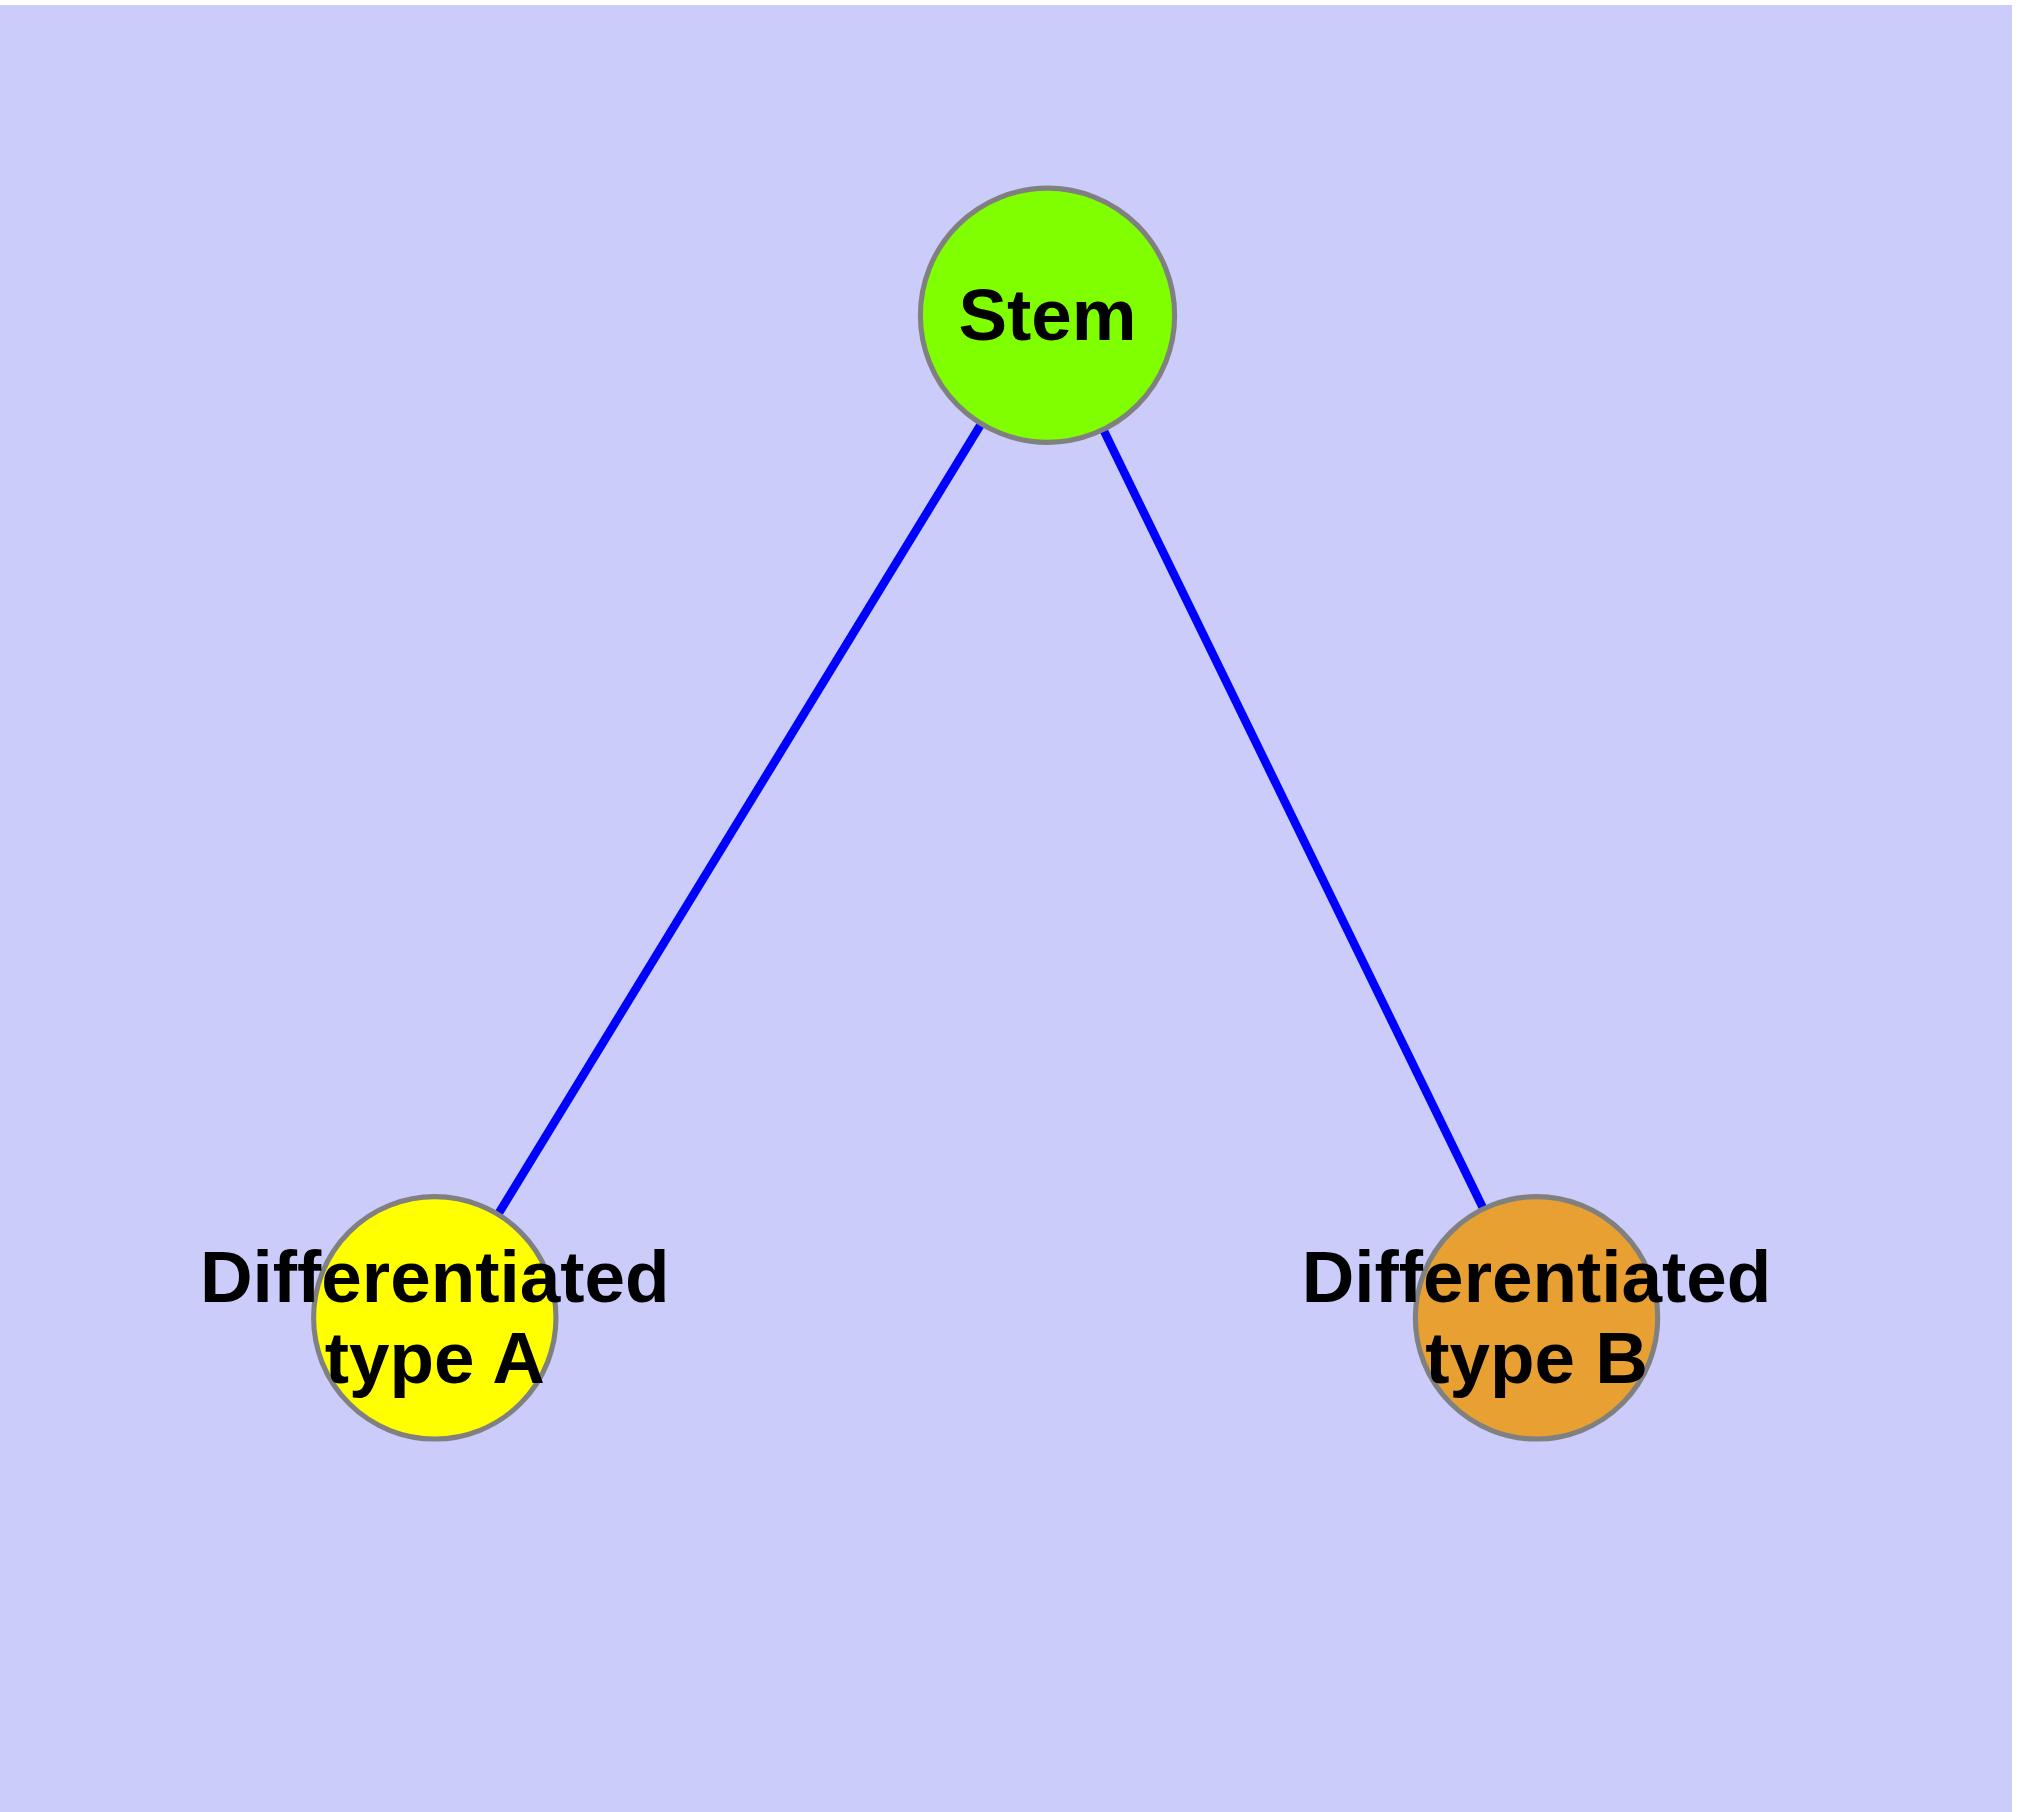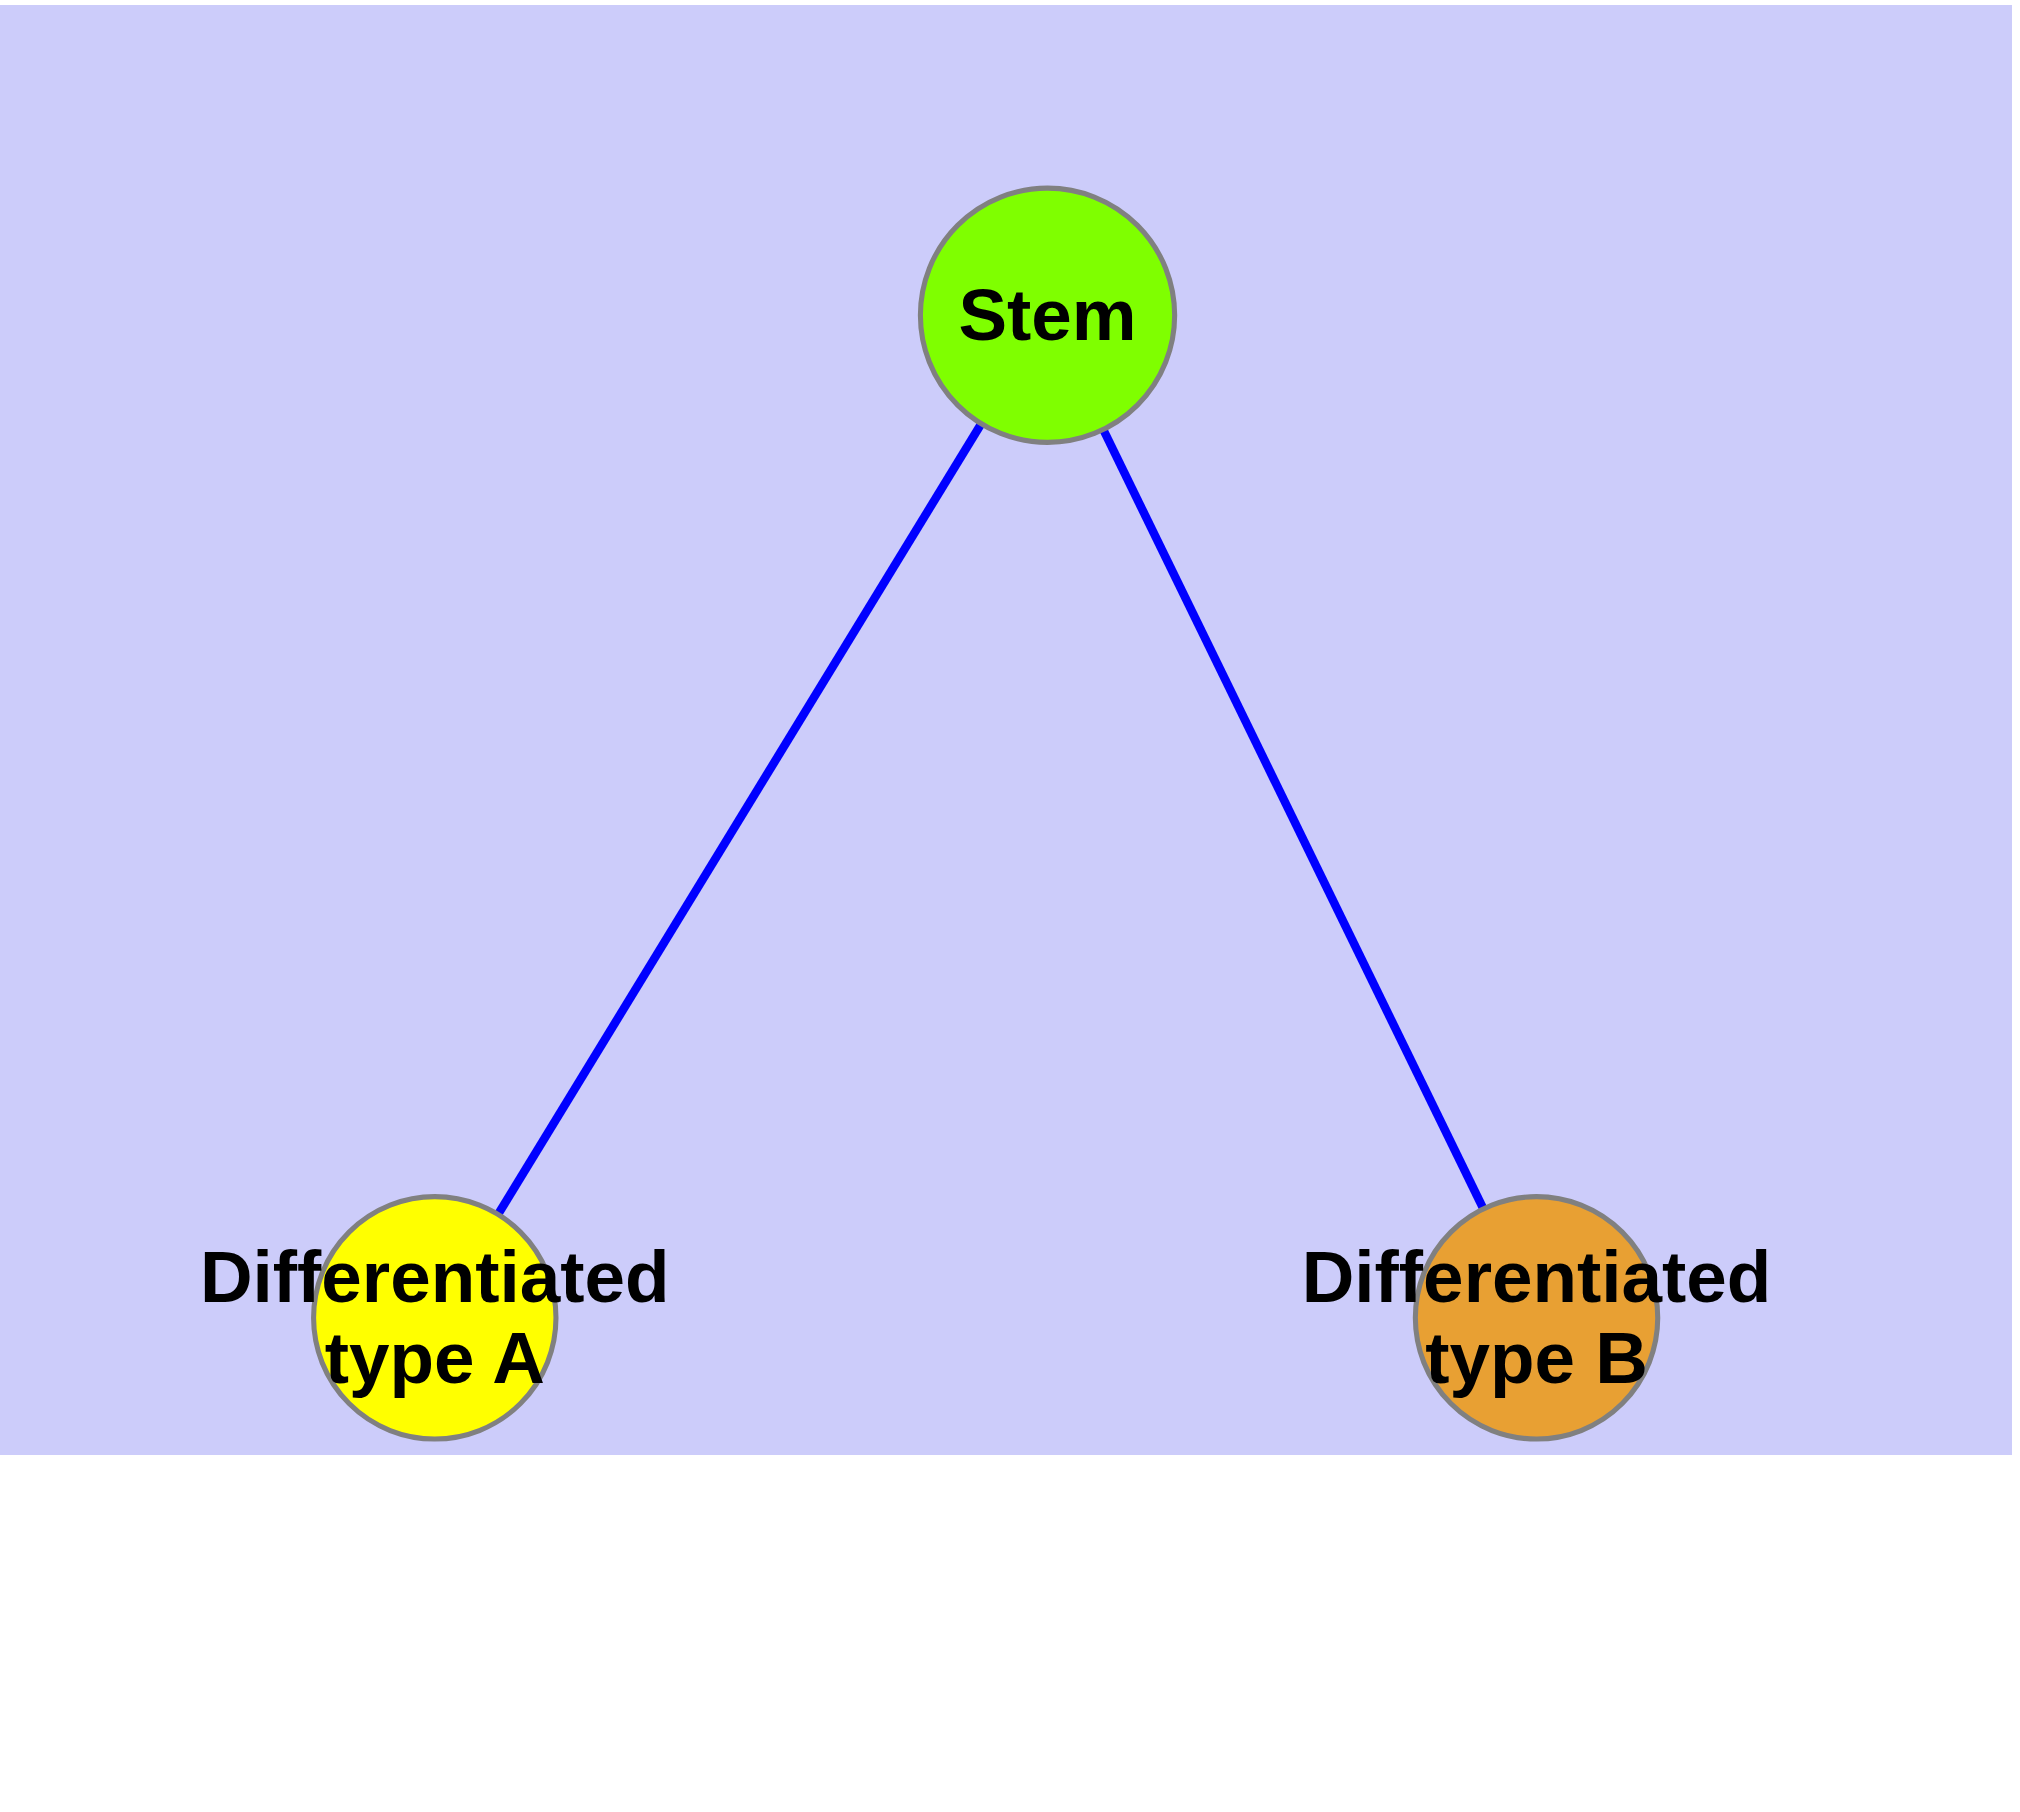--- a/index.html
+++ b/index.html
@@ -45,21 +45,21 @@
     fill: none;
   }
   .node-circle {
     stroke: #808080;
     stroke-width: 6;
   }
 </style>
 </head>
 <body style="background: rgb(255, 255, 255); width: 2021px; height: 1812px;">
 
-<div id="graph-canvas" style="left: 0px; top: 5.1px; width: 2012px; height: 1450px; background: rgb(204, 204, 250);">
+<div id="graph-canvas" style="left: 0px; top: 5.1px; width: 2012px; height: 1807px; background: rgb(204, 204, 250);">
   <svg id="graph-svg" viewBox="0 0 2374 2132" xmlns="http://www.w3.org/2000/svg">
 
     <g>
       <line class="edge-line" x1="1157.7781223745053" y1="493.98960059607236" x2="587.5715233363051" y2="1426.9832474317443" stroke="#0000ff" stroke-width="10"></line>
       <line class="edge-line" x1="1301.7568087852123" y1="500.81855250070384" x2="1750.311842291431" y2="1420.472979949329" stroke="#0000ff" stroke-width="10"></line>
     </g>
 
     <g>
 
       <g>

